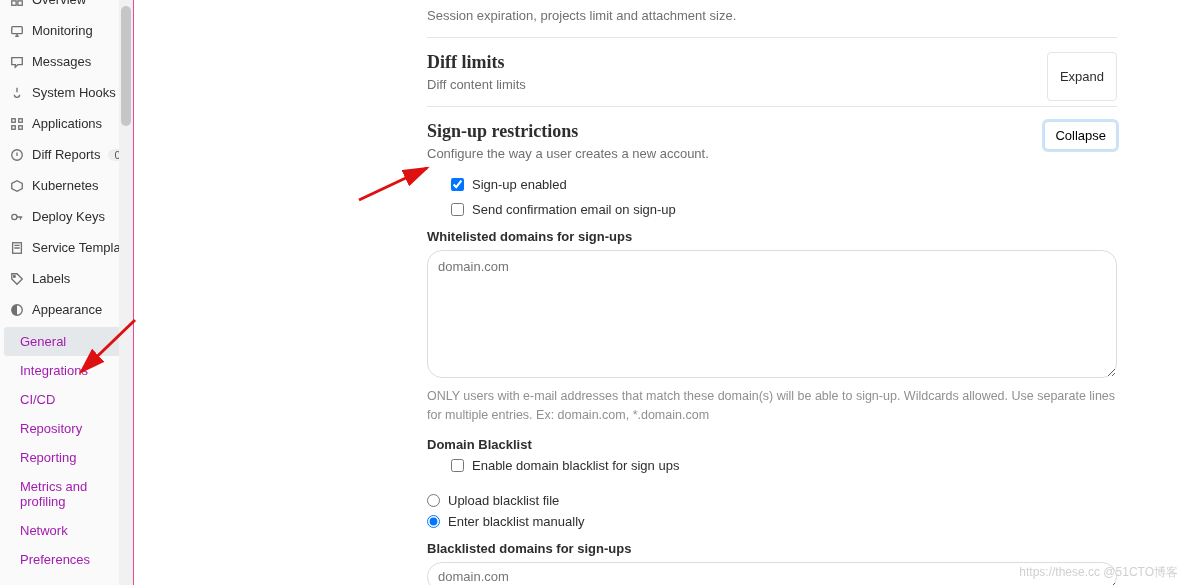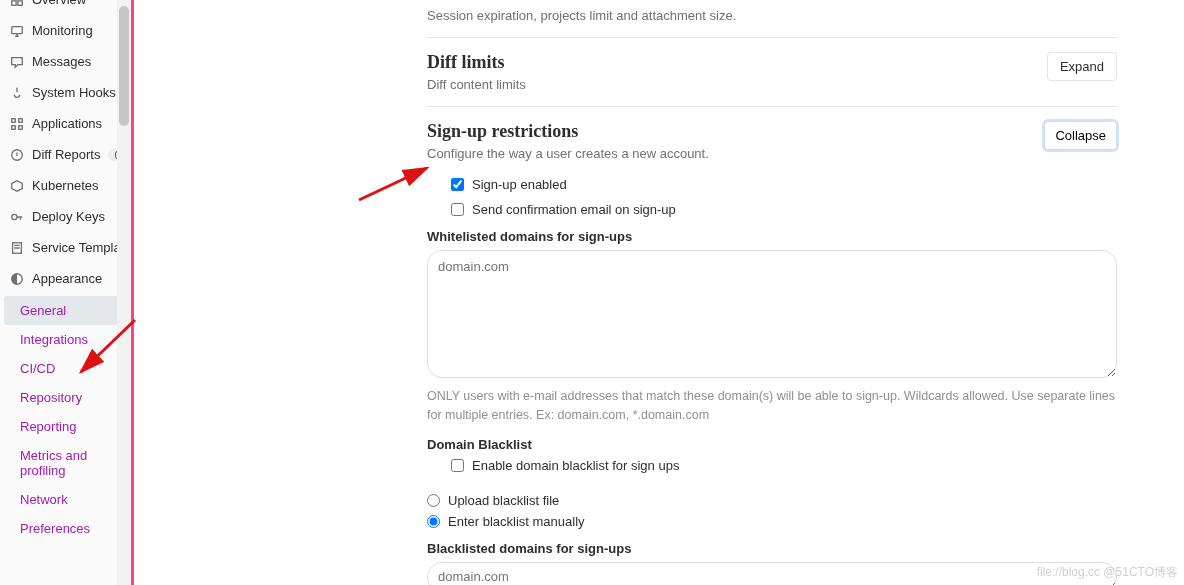--- a/index.html
+++ b/index.html
@@ -12,21 +12,21 @@
     height: 585px;
     overflow: hidden;
     position: relative;
   }
   .sidebar {
     position: absolute;
     left: 0; top: 0;
     width: 134px;
     height: 585px;
     background: #fafafa;
-    border-right: 3px solid #ec4899;
+    border-right: 1px solid #ec4899;
     overflow: hidden;
   }
   .sidebar-item {
     display: flex;
     align-items: center;
     gap: 8px;
     padding: 8px 10px;
     color: #2e2e2e;
     cursor: pointer;
     font-size: 13px;
@@ -83,21 +83,21 @@
     padding: 14px 0 14px 0;
     position: relative;
   }
   .section h3 { font-size: 18px; font-weight: 700; margin-bottom: 4px; font-family: Liberation Serif, serif; }
   .expand-btn {
     position: absolute;
     right: 0; top: 14px;
     background: #fff;
     border: 1px solid #e5e5e5;
     border-radius: 4px;
-    padding: 6px 12px;
+    padding: 16px 12px;
     font-size: 13px;
     color: #2e2e2e;
     cursor: pointer;
   }
   .collapse-btn {
     position: absolute;
     right: 0; top: 14px;
     background: #fff;
     border: 1px solid #c9dff5;
     border-radius: 4px;
@@ -216,20 +216,29 @@
       <span>Deploy Keys</span>
     </div>
     <div class="sidebar-item">
       <span class="icon">
           <svg viewBox="0 0 16 16">
             <rect x="3" y="2" width="10" height="12"></rect>
             <path d="M5 5h6M5 8h6"></path>
           </svg>
         </span>
       <span>Service Templates</span>
+    </div>
+    <div class="sidebar-item">
+      <span class="icon">
+          <svg viewBox="0 0 16 16">
+            <path d="M2 2h6l6 6-6 6-6-6z"></path>
+            <circle cx="5" cy="5" r="1"></circle>
+          </svg>
+        </span>
+      <span>Labels</span>
     </div>
     <div class="sidebar-item">
       <span class="icon">
           <svg viewBox="0 0 16 16">
             <circle cx="8" cy="8" r="6"></circle>
             <path d="M8 2a6 6 0 000 12z" fill="#707070" stroke="none"></path>
           </svg>
         </span>
       <span>Appearance</span>
     </div>
@@ -317,13 +326,13 @@
   <svg width="70" height="60">
       <defs>
         <marker id="ah2" markerWidth="10" markerHeight="10" refX="8" refY="3" orient="auto">
           <path d="M0,0 L9,3 L0,6 z" fill="#d11"></path>
         </marker>
       </defs>
       <line x1="58" y1="0" x2="4" y2="52" stroke="#d11" stroke-width="3" marker-end="url(#ah2)"></line>
     </svg>
 </div>
 
-<div class="watermark">file://blog.cc @51CTO博客</div>
+<div class="watermark">https://these.cc @51CTO博客</div>
 
 </body></html>

